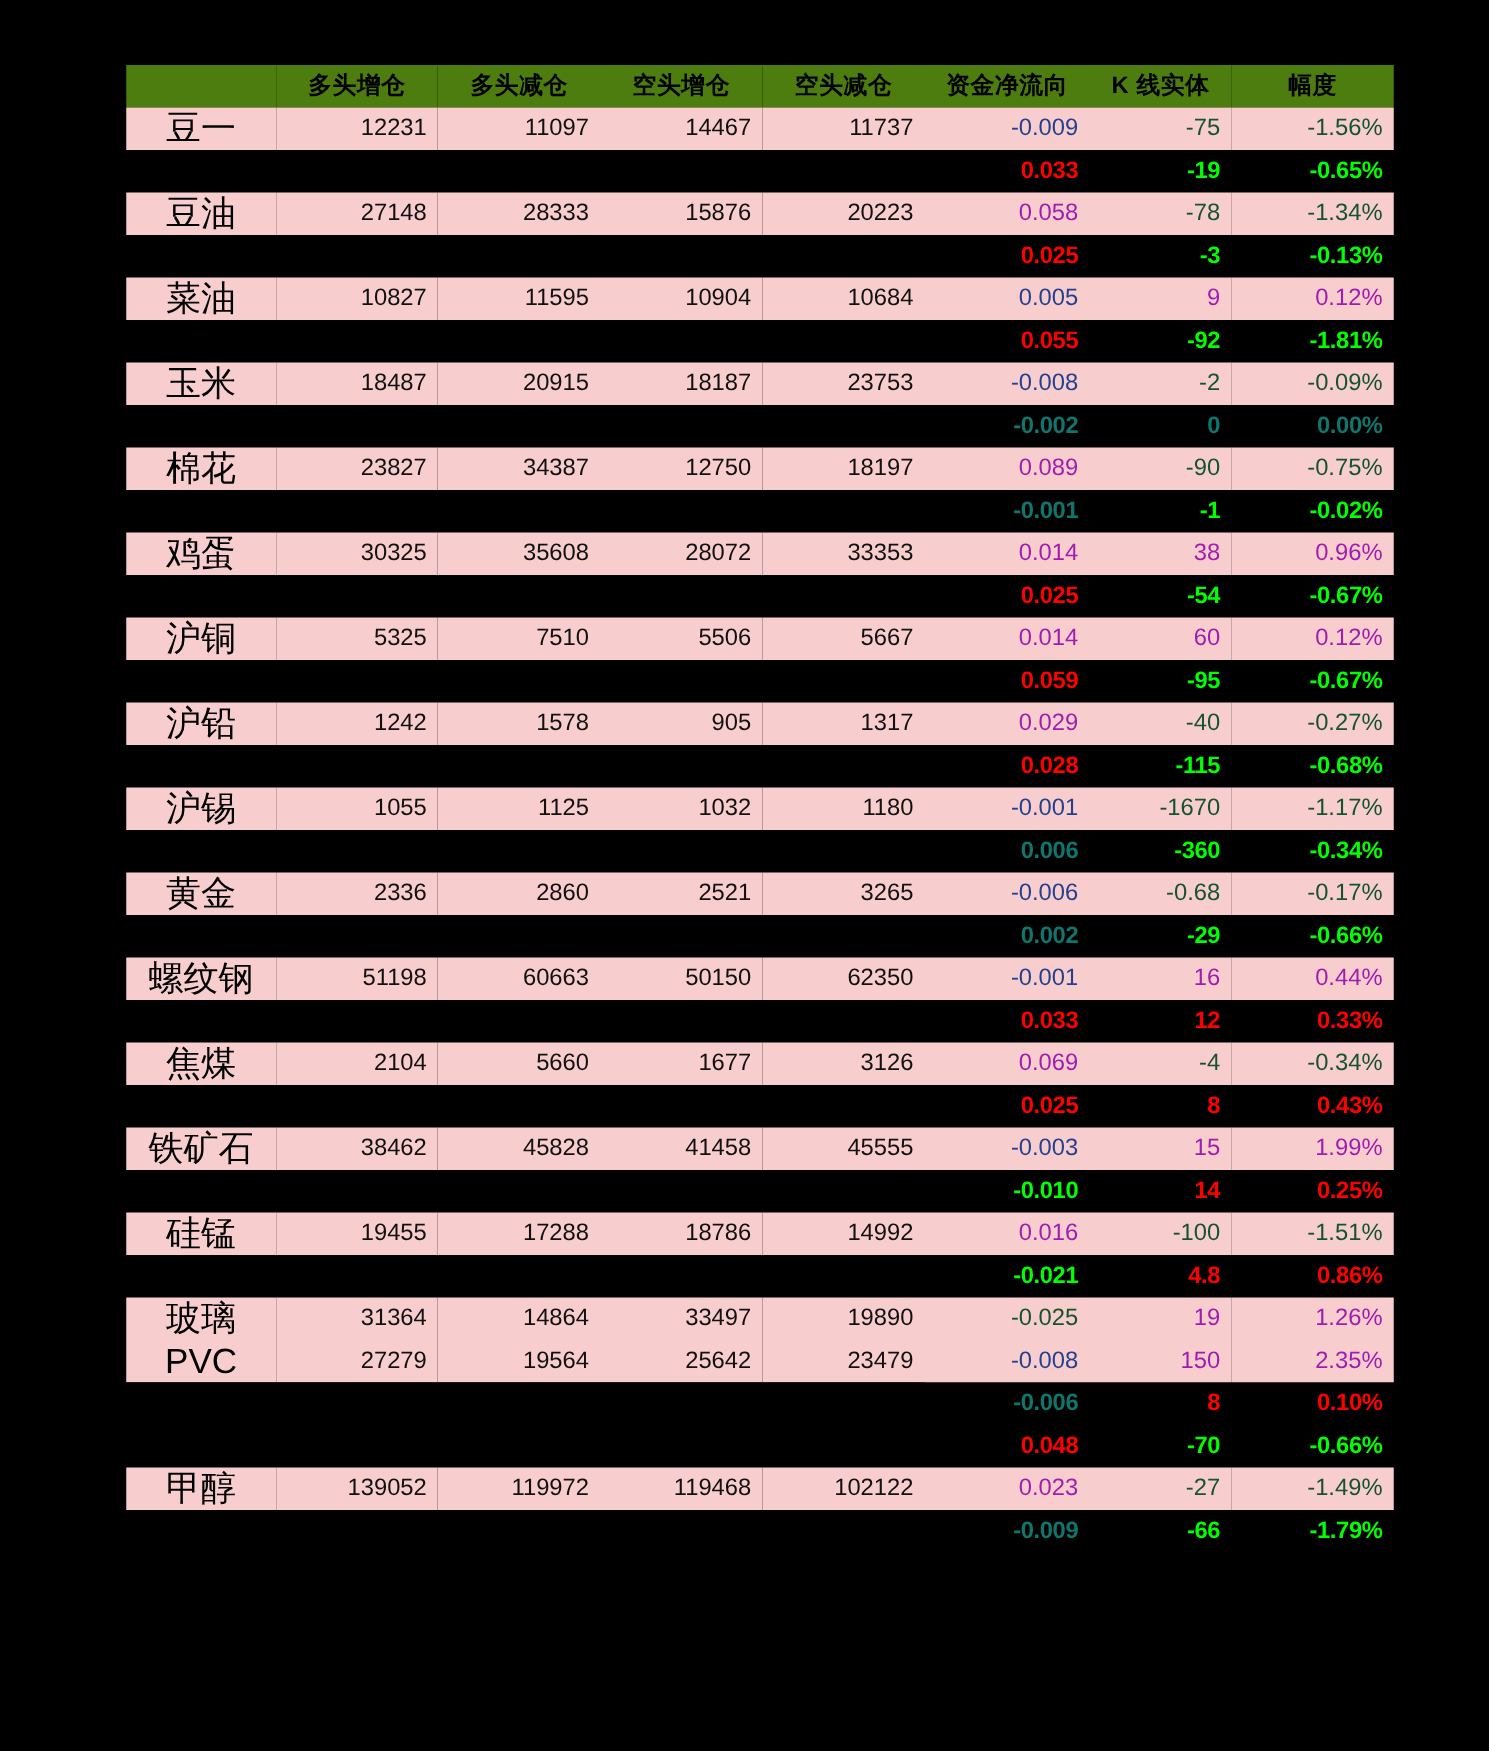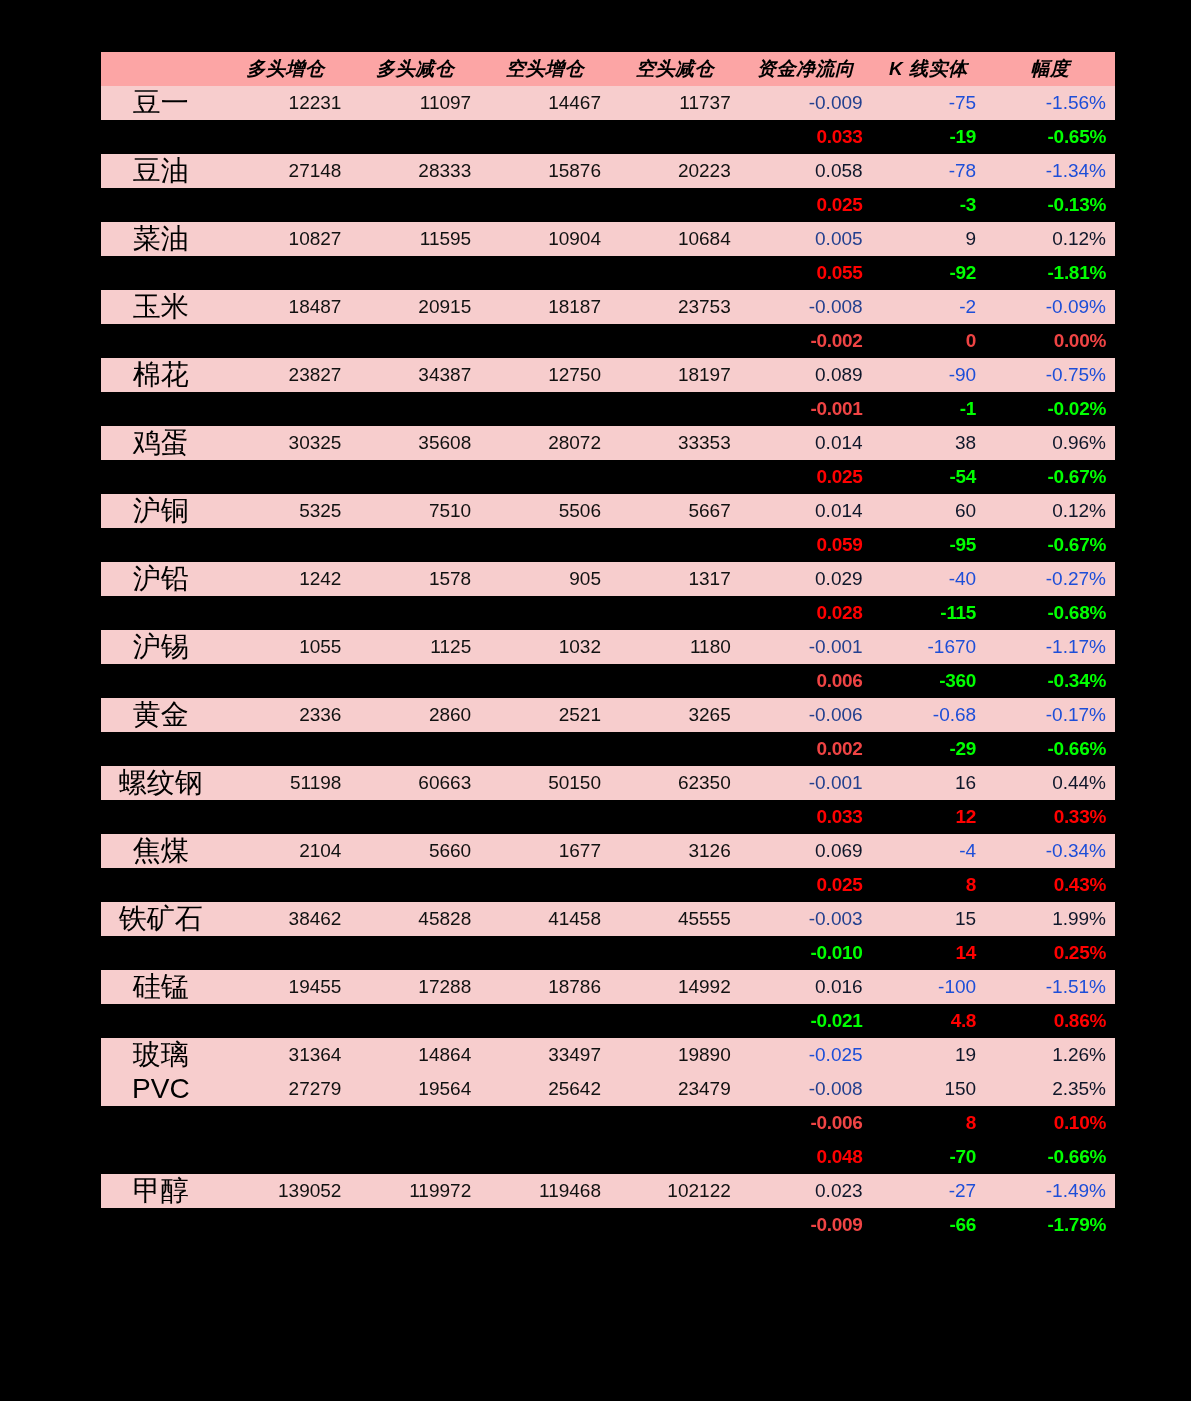--- a/index.html
+++ b/index.html
@@ -29,21 +29,21 @@
   }
 
   
   col.c-name {width:118px;}
   col.c-num  {width:128px;}
   col.c-flow {width:130px;}
   col.c-body {width:112px;}
   col.c-amp  {width:128px;}
 
   
-  thead tr{background:#fca5a5;font-style:italic;}
+  thead tr{background:#4d7c0f;}
   thead th{
     color:#000;
     font-weight:bold;
     font-size:19px;
     text-align:center;
     letter-spacing:0.5px;
   }
   thead th.h-name{text-align:center;}
 
   
@@ -72,25 +72,25 @@
     letter-spacing:-0.3px;
   }
   tr.row-sub td.blank{background:#000;}
 
   
   .v-red   {color:#ff0000;}
   .v-green {color:#00ee00;}
   .v-blue  {color:#1f3c8c;}
   .sub .v-red{color:#ff0000;margin-top:34px;}
   .sub .v-green{color:#00ff00;margin-top:28px;}
-  .sub .v-blue{color:#ef4444;}
-
-  
-  tr.row-main .v-green{color:#1d4ed8;}
-  tr.row-main .v-red{color:#0f172a;}
+  .sub .v-blue{color:#0f766e;}
+
+  
+  tr.row-main .v-green{color:#14532d;}
+  tr.row-main .v-red{color:#a21caf;}
   tr.row-main .v-blue{color:#24408f;}
 </style>
 </head>
 <body>
 
 <div id="wrap">
   <table class="futures">
     <colgroup>
       <col class="c-name">
         <col class="c-num">

